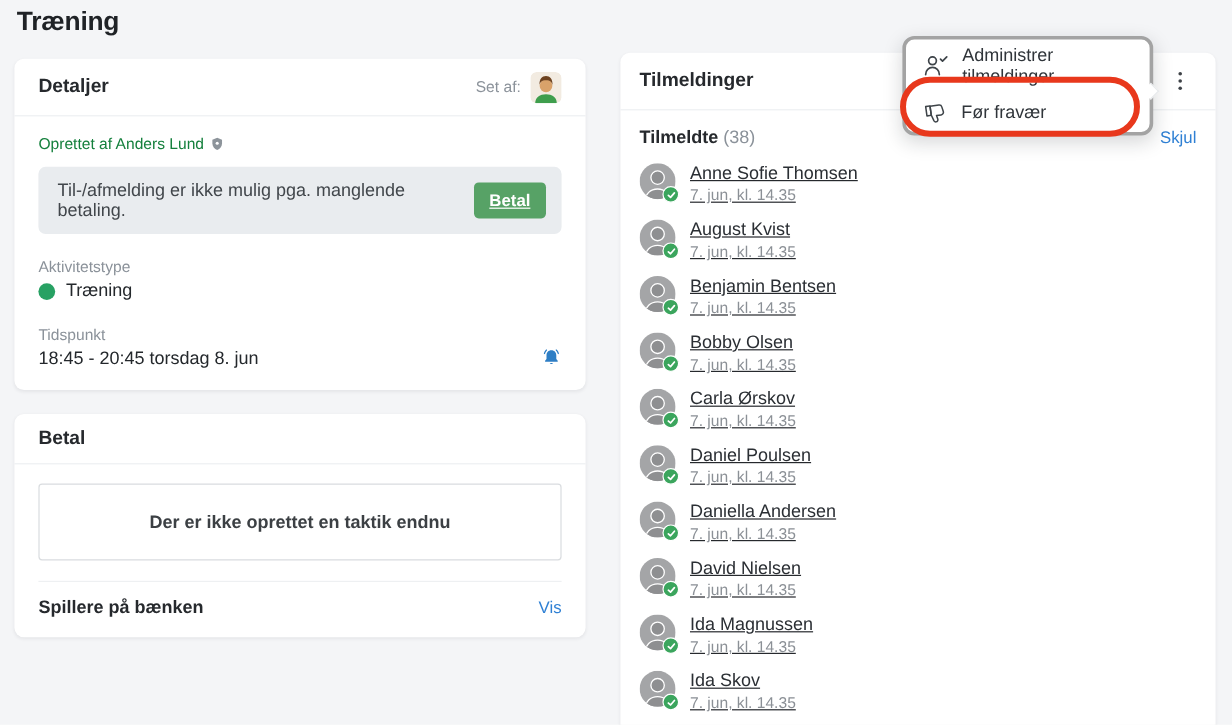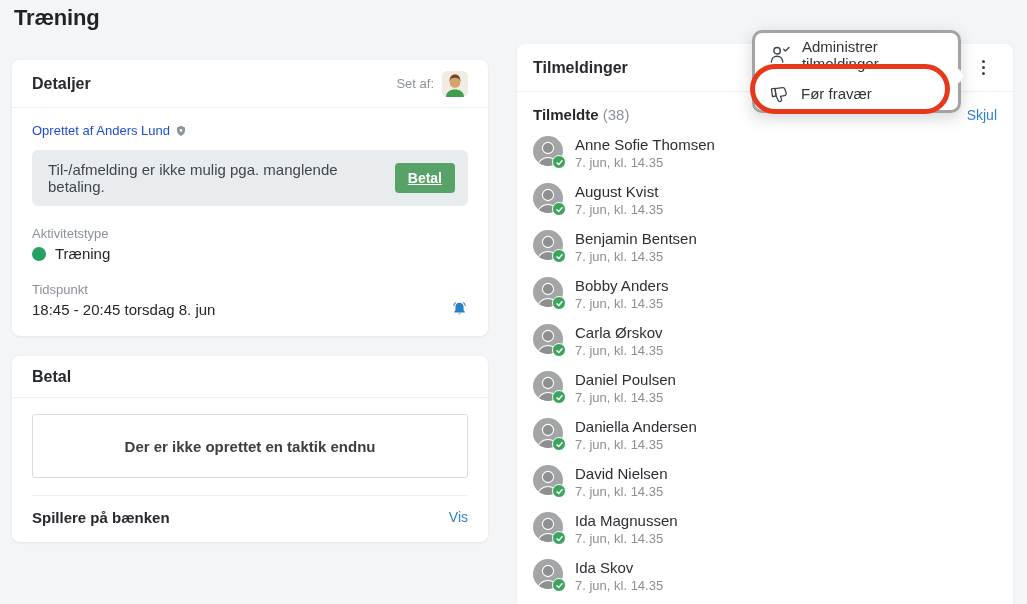--- a/index.html
+++ b/index.html
@@ -8,39 +8,39 @@
     position: relative;
     overflow: hidden;
     background: #f4f5f7;
     font-family: "Liberation Sans", sans-serif;
     color: #26292d;
   }
   .page-title {
     position: absolute; left: 14px; top: 5px;
     font-size: 22px; font-weight: 700; color: #1f2226; letter-spacing: -0.2px;
   }
-  .col-left  { position: absolute; left: 12px;  top: 60px; width: 476px; }
+  .col-left  { position: absolute; left: 12px;  top: 49px; width: 476px; }
   .col-right { position: absolute; left: 517px; top: 44px; width: 496px; }
   .card {
     background: #fff; border-radius: 8px;
     box-shadow: 0 1px 3px rgba(25,30,40,.07);
   }
   .card + .card { margin-top: 20px; }
   .card-header {
     display: flex; justify-content: space-between; align-items: center;
     height: 48px; padding: 0 20px; border-bottom: 1px solid #edeff2;
   }
   .card-title { font-size: 16px; font-weight: 700; color: #26292d; }
 
   
   .set-af { display: flex; align-items: center; gap: 8px; }
   .set-af-label { font-size: 13px; color: #8b929a; }
   .set-af-avatar { width: 26px; height: 26px; border-radius: 5px; overflow: hidden; display:block; }
   .details-body { padding: 15px 20px 18px; }
-  .created-line { display: flex; align-items: center; gap: 5px; font-size: 13px; color: #1d4ed8; }
+  .created-line { display: flex; align-items: center; gap: 5px; font-size: 13px; color: #15803d; }
   .notice {
     margin-top: 12px; background: #e9ecef; border-radius: 6px;
     padding: 11px 13px 11px 16px; display: flex; justify-content: space-between; align-items: center;
   }
   .notice-text { font-size: 15px; color: #41464b; }
   .btn-betal {
     background: #57a266; color: #fff; border: none; border-radius: 4px;
     font-family: "Liberation Sans", sans-serif;
     font-size: 14px; font-weight: 700; padding: 7px 13px; cursor: pointer; text-decoration: underline;
   }
@@ -65,21 +65,21 @@
 
   
   .reg-card { height: 760px; }
   .reg-header { padding: 0 24px 0 16px; }
   .kebab { display: flex; flex-direction: column; gap: 2.5px; padding: 5px 4px; cursor: pointer; }
   .kebab i { width: 3.5px; height: 3.5px; border-radius: 50%; background: #3e4247; }
   .reg-subrow { display: flex; justify-content: space-between; align-items: baseline; padding: 14px 16px 6px; }
   .reg-subtitle { font-size: 15px; color: #26292d; }
   .reg-subtitle b { font-weight: 700; }
   .reg-count { color: #8b929a; font-weight: 400; }
-  .att-row { display: flex; padding: 7px 16px 6px; gap: 12px; cursor: pointer; }
+  .att-row { display: flex; padding: 7px 16px 6px; gap: 12px; cursor: pointer; text-decoration: underline; }
   .avatar-wrap { position: relative; width: 30px; height: 30px; flex: 0 0 30px; }
   .badge {
     position: absolute; right: -3px; bottom: -3px; width: 14px; height: 14px;
     border-radius: 50%; background: #3ba55d; border: 1.5px solid #fff;
     display: flex; align-items: center; justify-content: center;
   }
   .att-name { font-size: 15px; color: #2b2f34; line-height: 18px; }
   .att-time { font-size: 13px; color: #8b9096; line-height: 15px; margin-top: 1px; }
 
   
@@ -278,21 +278,21 @@
           <path d="M4.5 32 c0-6.5 4.7-10.5 10.5-10.5 s10.5 4 10.5 10.5 z" fill="#8e8f91" stroke="#fff" stroke-width="1.1"></path>
         </g>
       </svg>
       <span class="badge">
         <svg width="9" height="9" viewBox="0 0 10 10">
                 <polyline points="2.2,5.4 4.2,7.2 7.8,3" fill="none" stroke="#fff" stroke-width="1.6" stroke-linecap="round" stroke-linejoin="round"></polyline>
               </svg>
       </span>
     </div>
     <div class="att-text">
-      <div class="att-name">Bobby Anders</div>
+      <div class="att-name">Bobby Olsen</div>
       <div class="att-time">7. jun, kl. 14.35</div>
     </div>
   </div>
 
   <div class="att-row">
     <div class="avatar-wrap">
       <svg width="30" height="30" viewBox="0 0 30 30">
         <defs>
                 <clipPath id="avclip">
                   <circle cx="15" cy="15" r="15"></circle>

